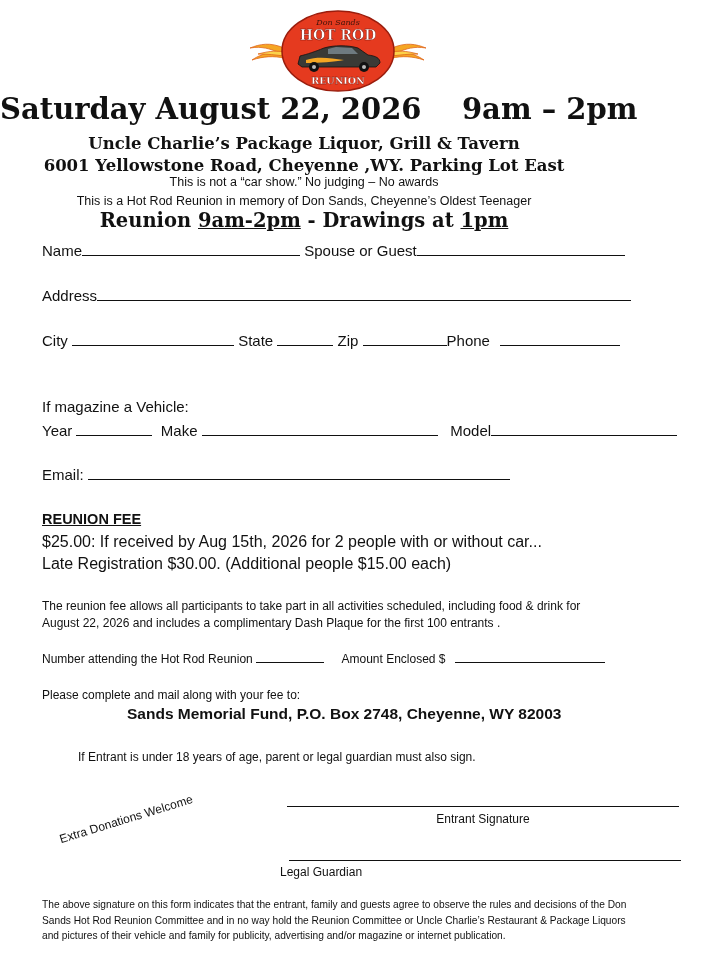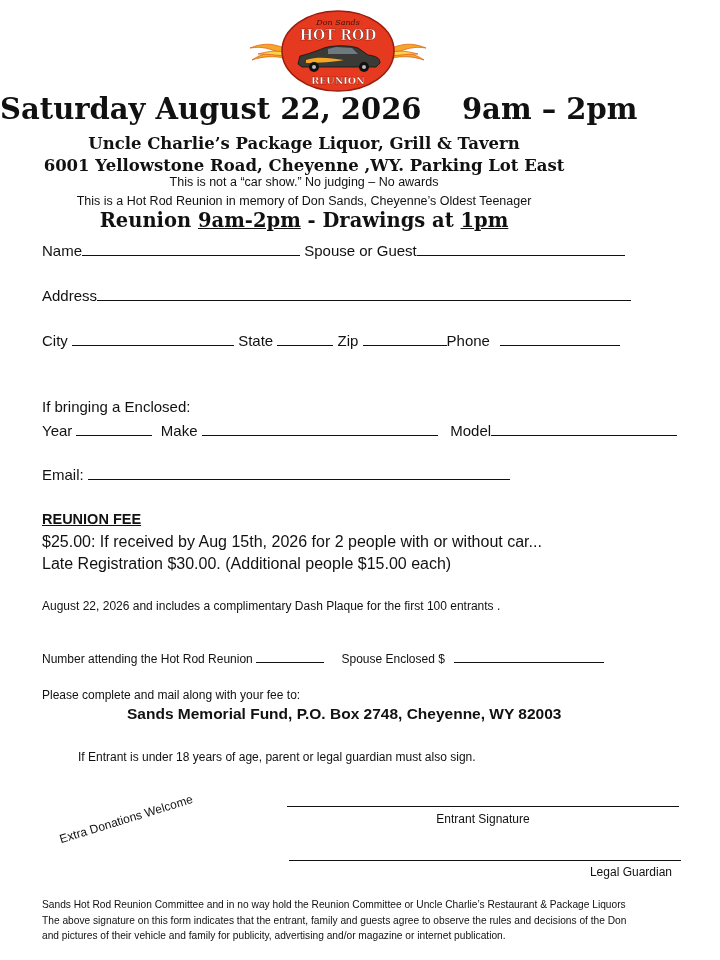--- a/index.html
+++ b/index.html
@@ -69,53 +69,54 @@
 <div class="row" style="top:331px;">
   <span class="lbl">City</span>
   <span class="line" style="width:162px;"></span>
   <span class="lbl">State</span>
   <span class="line" style="width:56px;"></span>
   <span class="lbl">Zip</span>
   <span class="line" style="width:84px;"></span><span class="lbl">Phone</span>
   <span class="line" style="width:120px;margin-left:6px;"></span>
 </div>
 
-<div class="row" style="top:398px;">If bringing a Enclosed:</div>
+<div class="row" style="top:398px;">If magazine a Vehicle:</div>
 <div class="row" style="top:421px;">
   <span class="lbl">Year</span>
   <span class="line" style="width:76px;"></span>&nbsp;
   <span class="lbl">Make</span>
   <span class="line" style="width:236px;"></span>&nbsp;&nbsp;
   <span class="lbl">Model</span><span class="line" style="width:186px;"></span>
 </div>
 <div class="row" style="top:465px;">
   <span class="lbl">Email:</span>
   <span class="line" style="width:422px;"></span>
 </div>
 
 <div class="row u" style="top:511px;font-weight:bold;font-size:14.5px;">REUNION FEE</div>
 <div class="row" style="top:533px;font-size:16px;">$25.00: If received by Aug 15th, 2026 for 2 people with or without car...</div>
 <div class="row" style="top:555px;font-size:16px;">Late Registration $30.00.   (Additional people $15.00 each)</div>
 <div class="row small" style="top:598px;">
+  <div>The reunion fee allows all participants to take part in all activities scheduled, including food &amp; drink for</div>
   <div>August 22, 2026  and includes a complimentary Dash Plaque for the first 100 entrants .</div>
 </div>
 
 <div class="row small" style="top:651px;">
   <span>Number attending the Hot Rod Reunion</span>
   <span class="line" style="width:68px;height:11px;"></span>
-  <span style="margin-left:14px;">Spouse Enclosed  $</span>
+  <span style="margin-left:14px;">Amount Enclosed  $</span>
   <span class="line" style="width:150px;height:11px;margin-left:6px;"></span>
 </div>
 <div class="row small" style="top:687px;">Please complete and mail along with your fee to:</div>
 <div class="abs" style="left:83px;top:705px;font-size:15.5px;font-weight:bold;white-space:nowrap;margin-left:44px;">Sands Memorial Fund, P.O. Box 2748, Cheyenne, WY 82003</div>
 <div class="row small" style="top:749px;margin-left:36px;">If Entrant is under 18  years of age, parent or legal guardian must also sign.</div>
 
 <div class="abs donation">Extra Donations Welcome</div>
 <div class="sigline" style="left:287px;top:806px;width:392px;"></div>
 <div class="abs small" style="left:287px;width:392px;text-align:center;top:811px;">Entrant Signature</div>
 <div class="sigline" style="left:289px;top:860px;width:392px;"></div>
-<div class="abs small" style="left:280px;width:392px;text-align:right;top:864px;">Legal Guardian</div>
+<div class="abs small" style="left:280px;width:392px;text-align:left;top:864px;">Legal Guardian</div>
 
 <div class="row fine" style="top:897px;">
+  <div>The above signature on this form indicates that the entrant, family and guests agree to observe the rules  and decisions of the Don</div>
   <div>Sands Hot Rod Reunion  Committee and in no way hold the Reunion Committee or Uncle Charlie’s Restaurant &amp; Package Liquors</div>
-  <div>The above signature on this form indicates that the entrant, family and guests agree to observe the rules  and decisions of the Don</div>
   <div>and pictures of their vehicle and family for publicity,  advertising and/or magazine or internet publication.</div>
 </div>
 
 </body></html>

